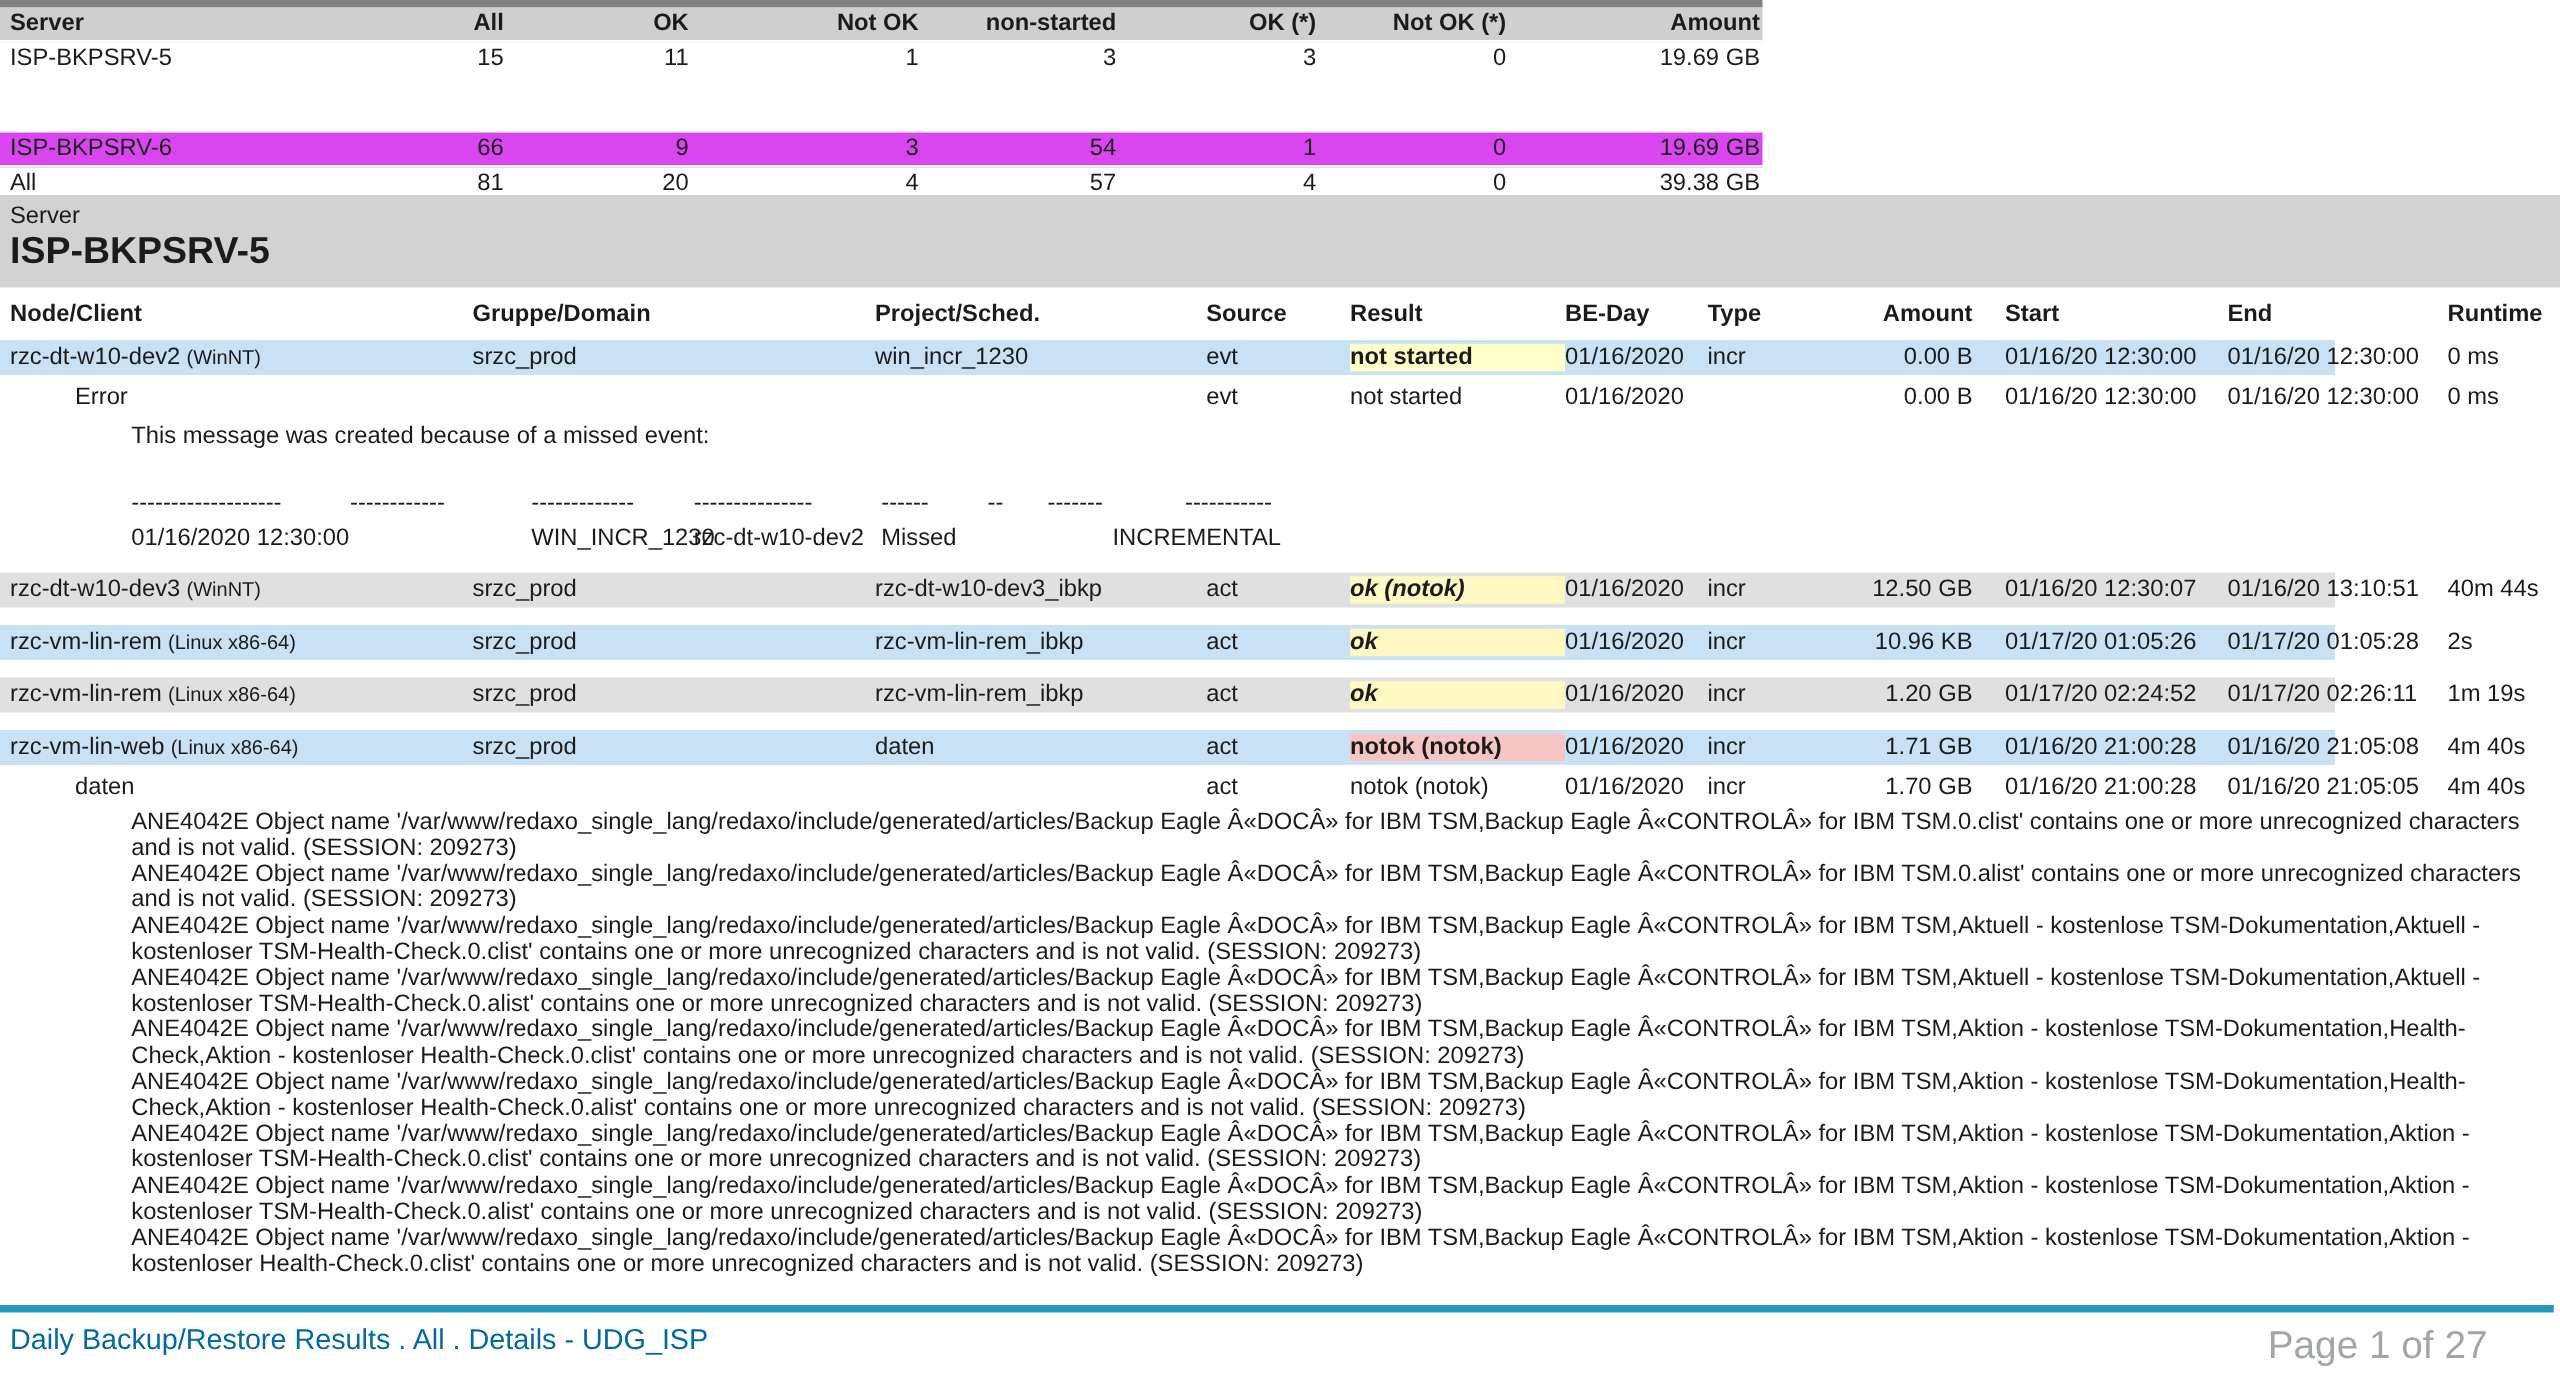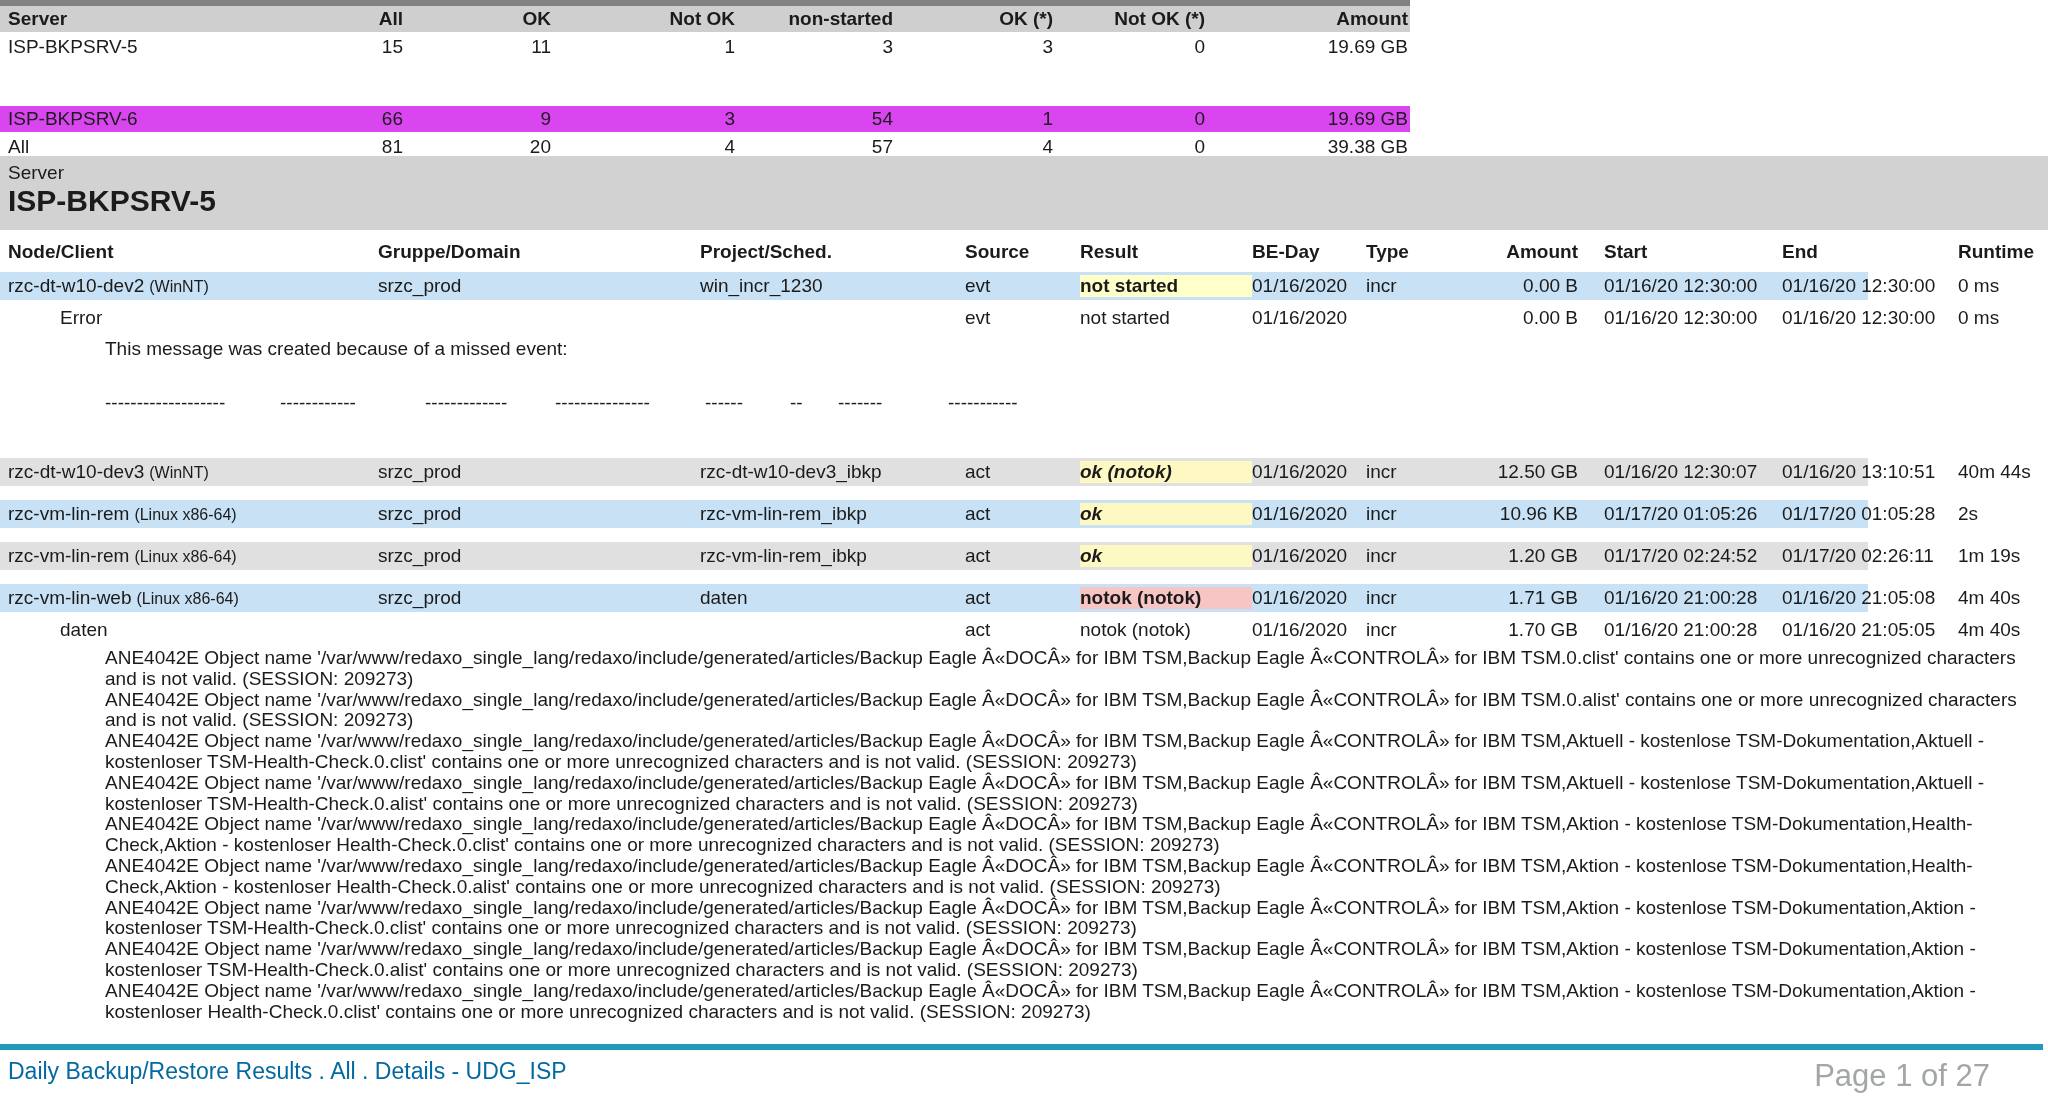--- a/index.html
+++ b/index.html
@@ -182,20 +182,27 @@
     <div class="line l-dash">
             <span class="ec0">-------------------</span>
             <span class="ec1">------------</span>
             <span class="ec2">-------------</span>
             <span class="ec3">---------------</span>
             <span class="ec4">------</span>
             <span class="ec5">--</span>
             <span class="ec6">-------</span>
             <span class="ec7">-----------</span>
           </div>
+    <div class="line l-val">
+            <span class="ec0">01/16/2020 12:30:00</span>
+            <span class="ec2">WIN_INCR_1230</span>
+            <span class="ec3">rzc-dt-w10-dev2</span>
+            <span class="ec4">Missed</span>
+            <span class="ec6v">INCREMENTAL</span>
+          </div>
   </div>
         <div class="drow row-gray mt6">
     <div class="cell c-node">
       <span>rzc-dt-w10-dev3</span><span class="platform">(WinNT)</span>
     </div>
     <div class="cell">srzc_prod</div>
     <div class="cell">rzc-dt-w10-dev3_ibkp</div>
     <div class="cell">act</div>
     <div class="cell bold res-green">ok (notok)</div>
     <div class="cell">01/16/2020</div>

